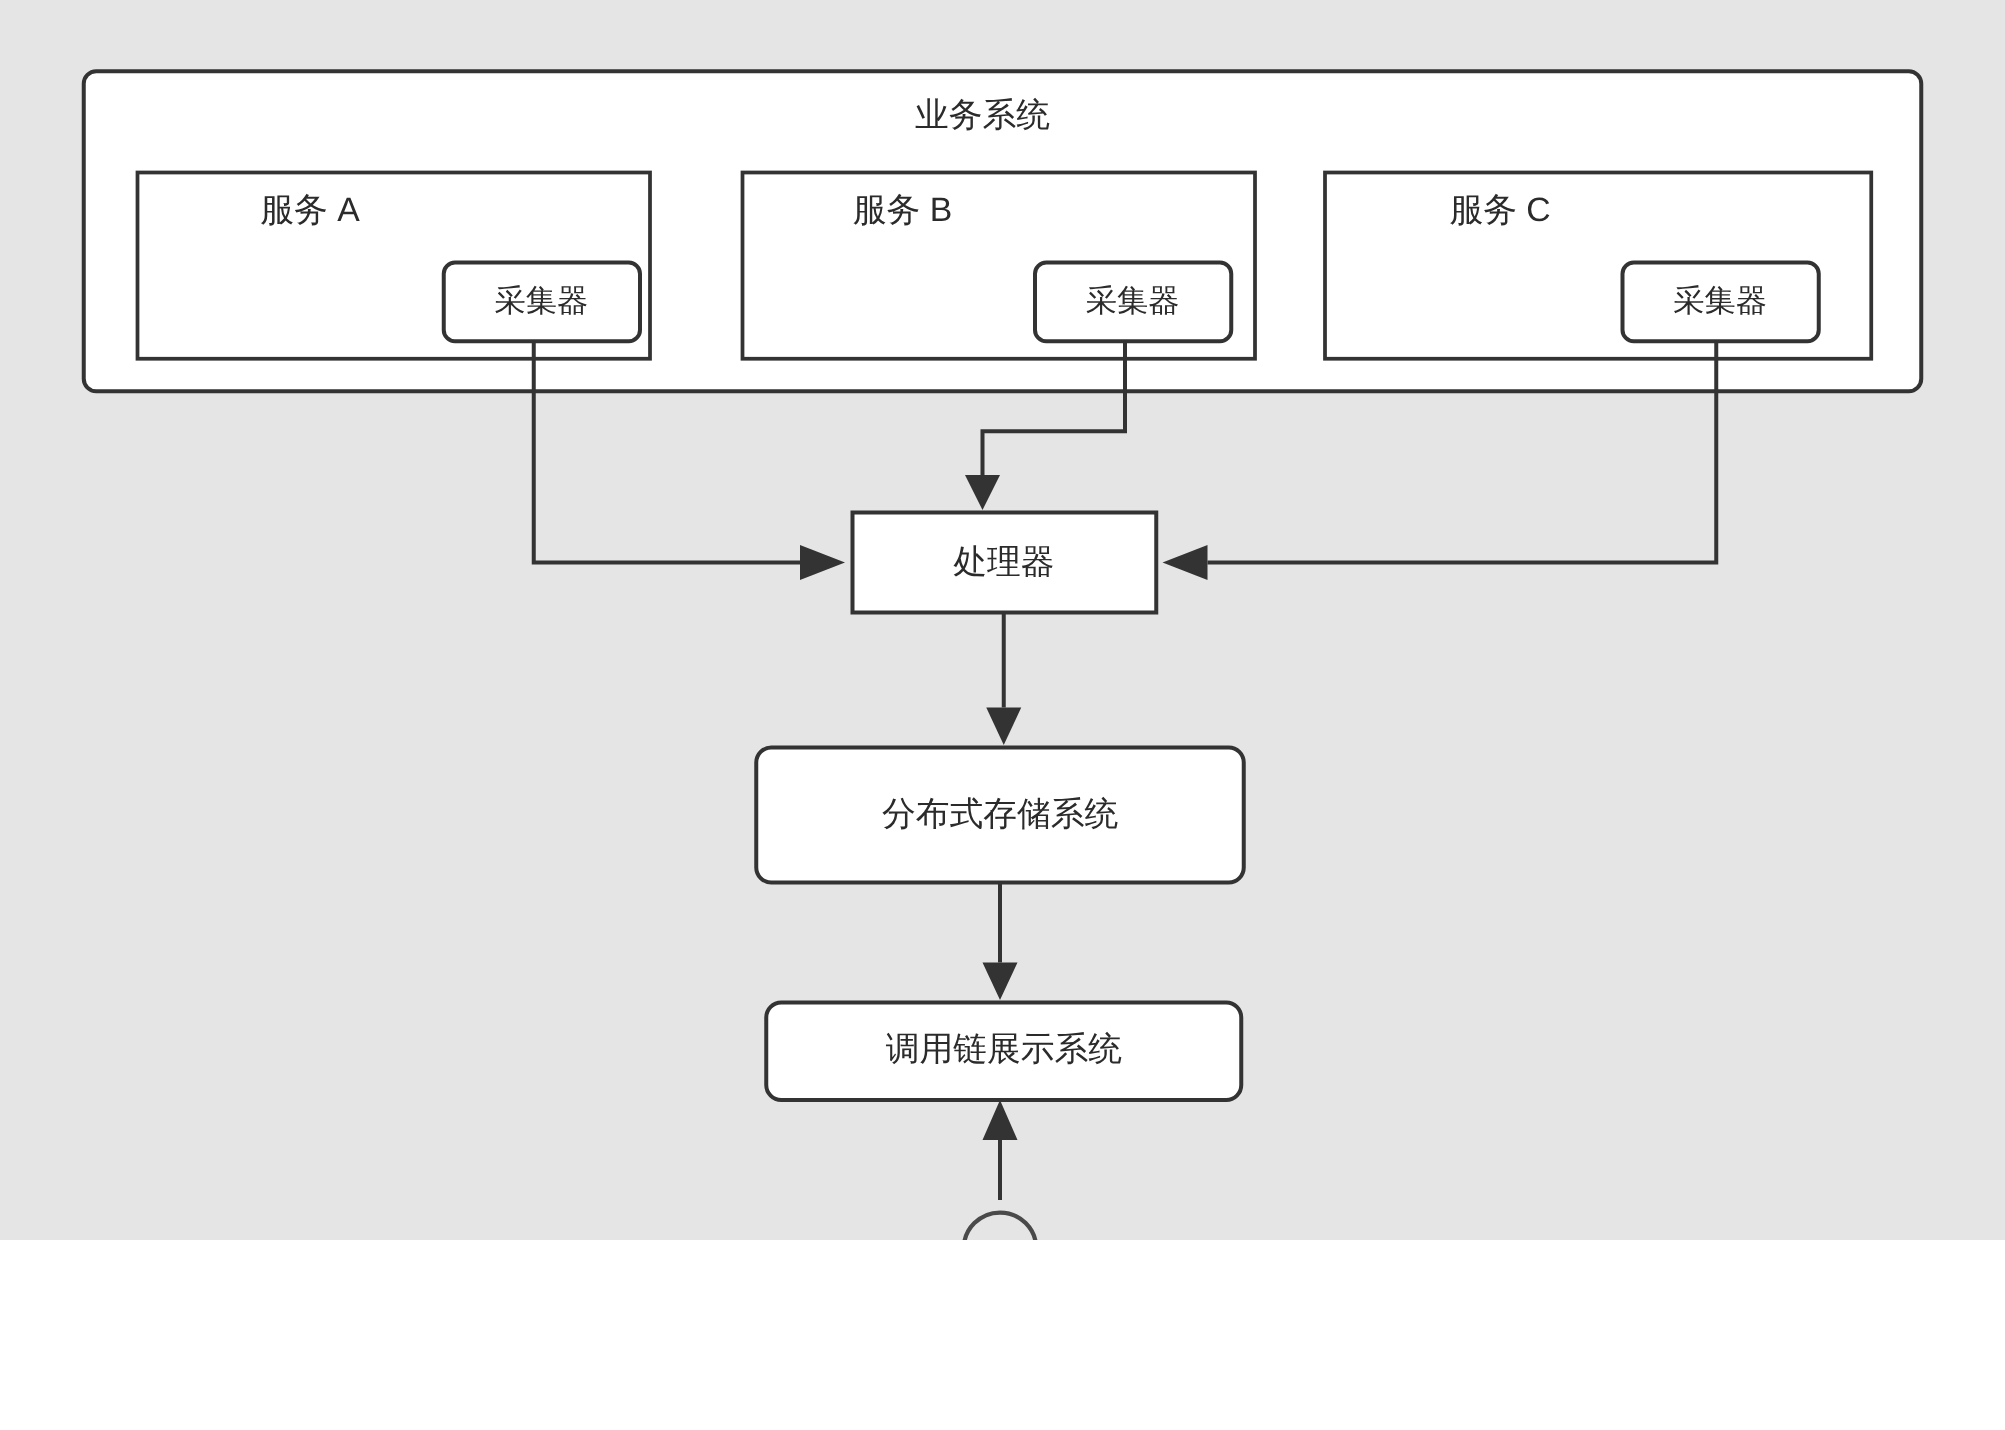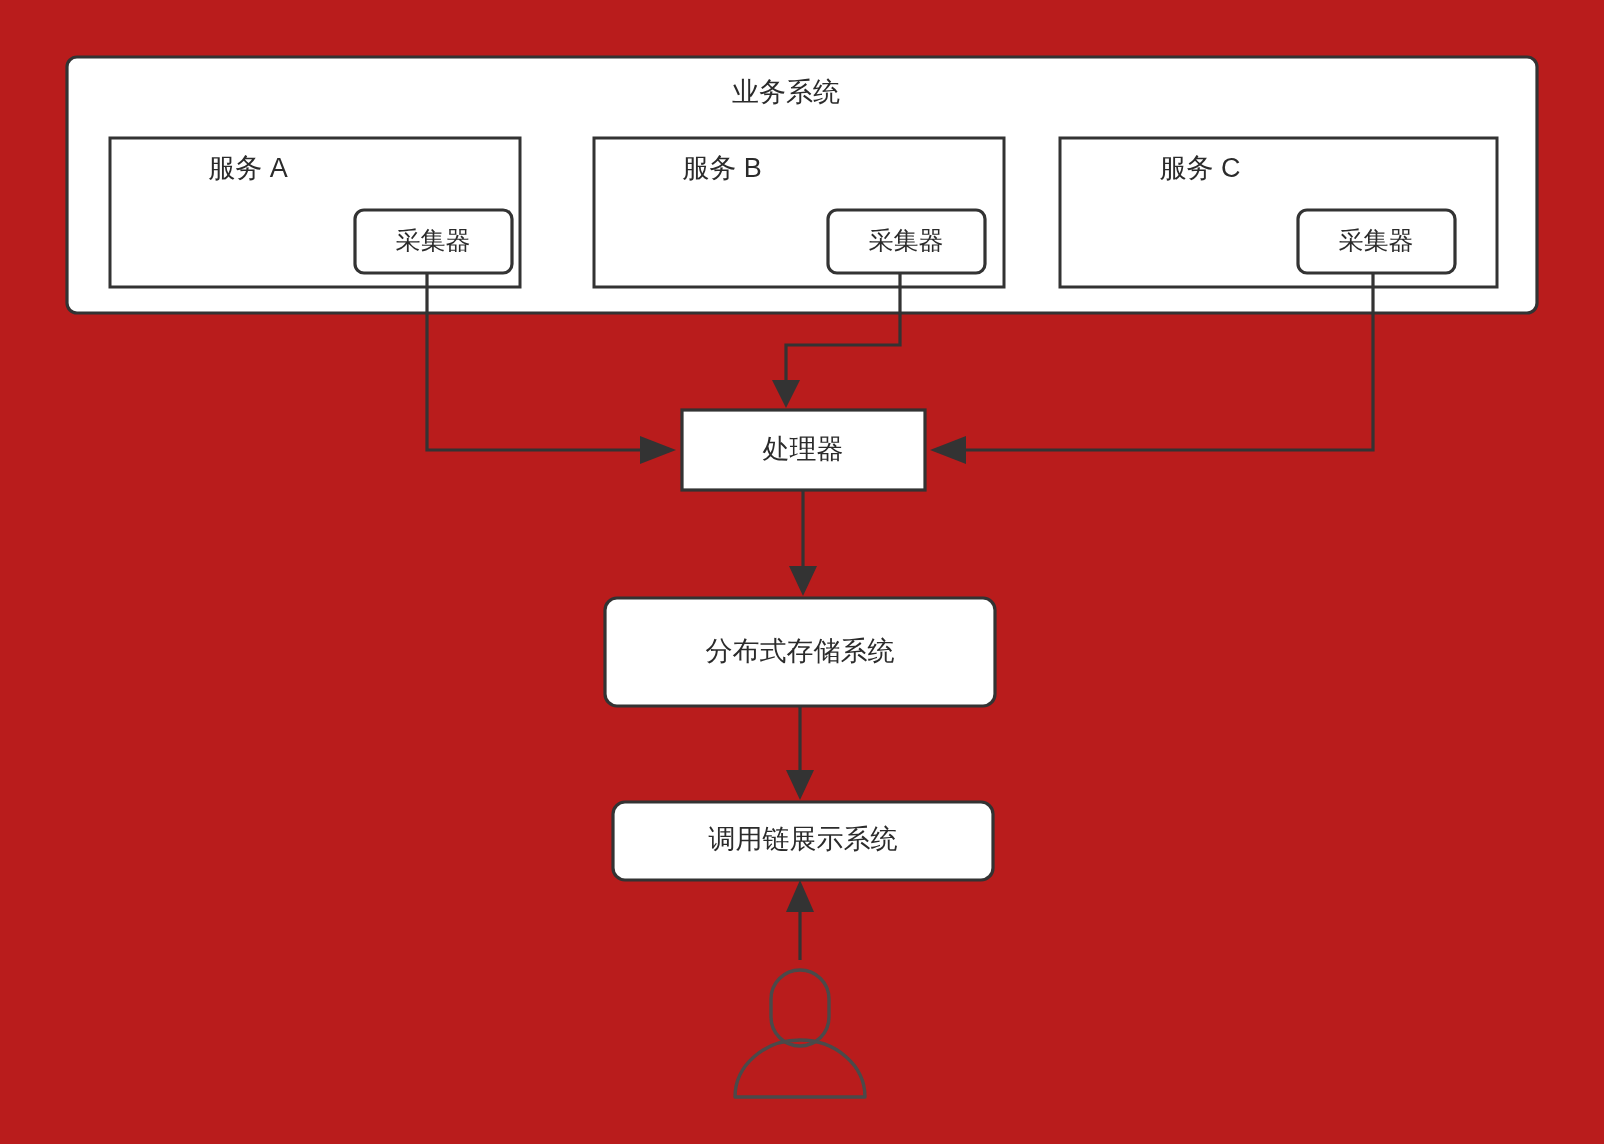--- a/index.html
+++ b/index.html
@@ -7,22 +7,22 @@
     margin: 0;
     padding: 0;
     background: #ffffff;
   }
   body {
     font-family: "Liberation Sans", "DejaVu Sans", sans-serif;
   }
   #diagram-root {
     position: relative;
     width: 1604px;
-    height: 1144px;
-    background: #b91c1c;
+    height: 992px;
+    background: #e5e5e5;
     overflow: hidden;
   }
   #diagram-svg {
     position: absolute;
     top: 0;
     left: 0;
     width: 1604px;
     height: 1144px;
   }
   .node-shape {

